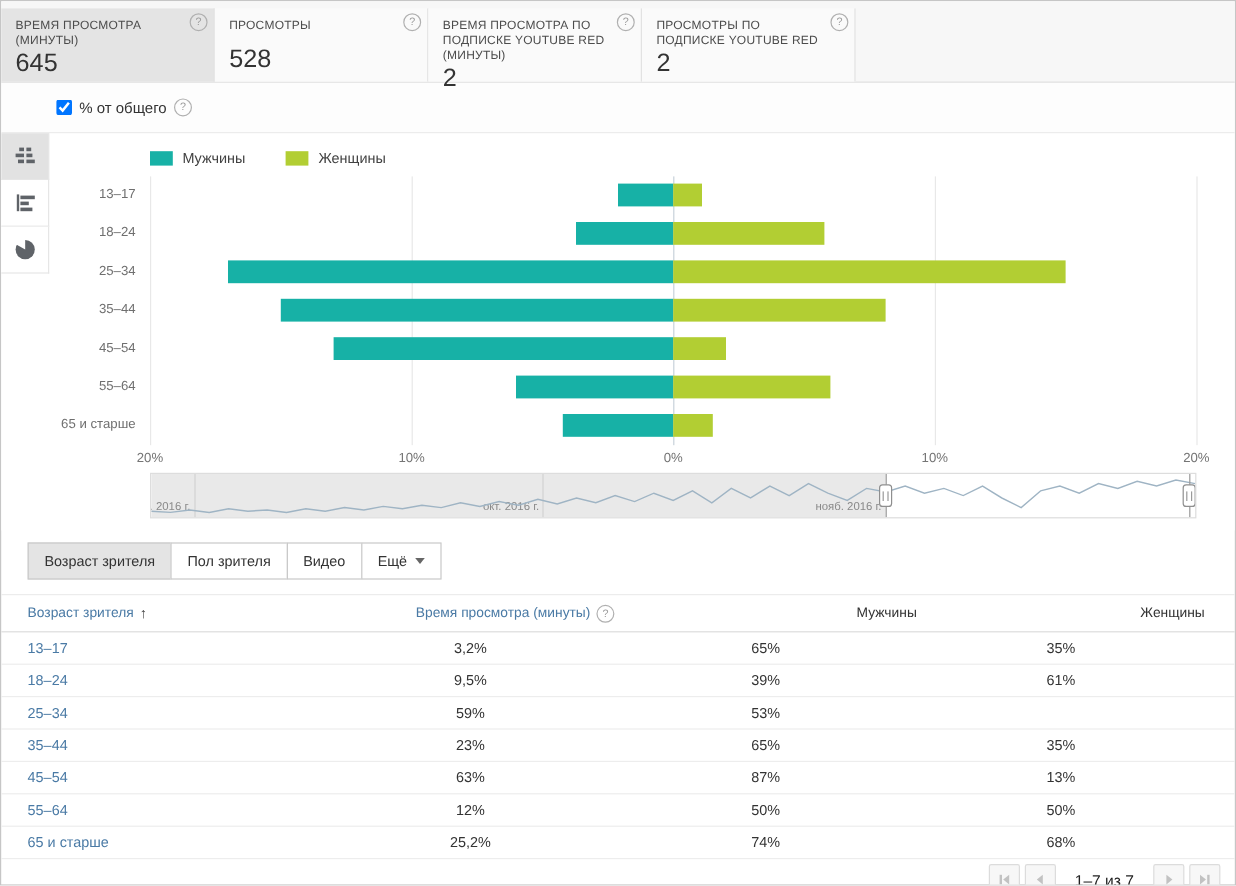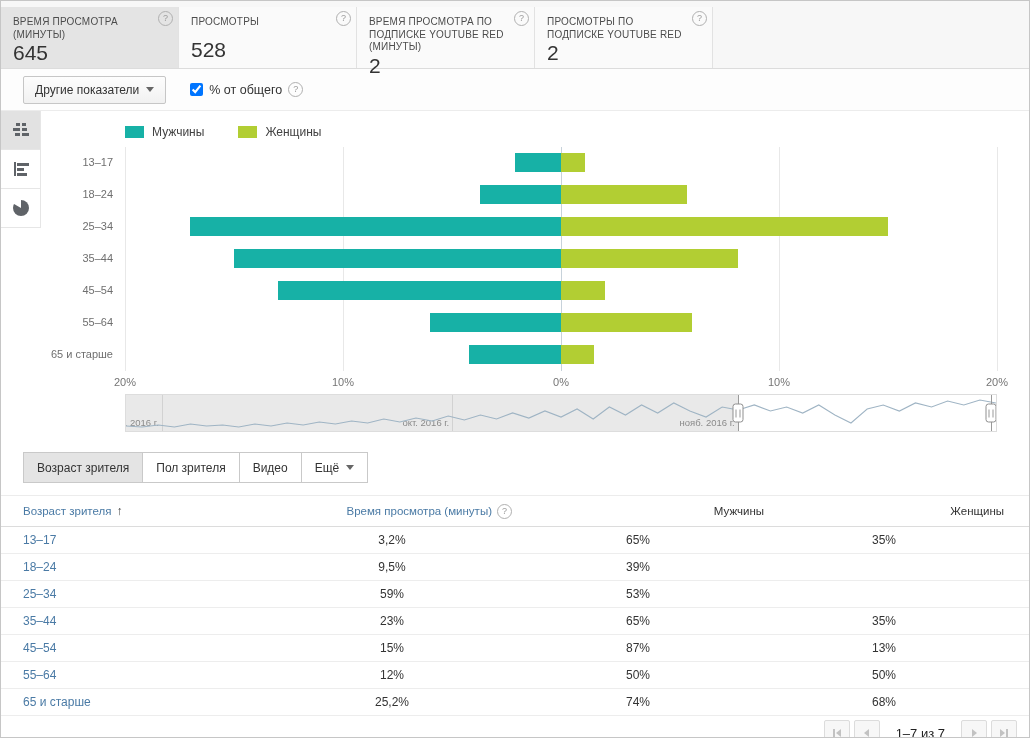--- a/index.html
+++ b/index.html
@@ -102,24 +102,20 @@
         <div class="card-value">2</div>
       </div>
       <div class="card">
         <span class="help">?</span>
         <div class="card-label">ПРОСМОТРЫ ПО ПОДПИСКЕ YOUTUBE RED</div>
         <div class="card-value">2</div>
       </div>
     </div>
 
   <div class="controls-row">
-    <button class="btn">
-      <span>Другие показатели</span>
-      <span class="caret"></span>
-    </button>
     <span class="chk-group">
       <input type="checkbox" checked="" style="">
       <span>% от общего</span>
       <span class="help">?</span>
     </span>
   </div>
 
   <div class="chart-section">
     <div class="rail">
       <div class="rail-cell selected">
@@ -271,35 +267,36 @@
         <div class="t-row">
           <div class="age">13–17</div>
           <div class="v">3,2%</div>
           <div class="v">65%</div>
           <div class="v">35%</div>
         </div>
         <div class="t-row">
           <div class="age">18–24</div>
           <div class="v">9,5%</div>
           <div class="v">39%</div>
+          <div class="v">61%</div>
         </div>
         <div class="t-row">
           <div class="age">25–34</div>
           <div class="v">59%</div>
           <div class="v">53%</div>
         </div>
         <div class="t-row">
           <div class="age">35–44</div>
           <div class="v">23%</div>
           <div class="v">65%</div>
           <div class="v">35%</div>
         </div>
         <div class="t-row">
           <div class="age">45–54</div>
-          <div class="v">15%</div>
+          <div class="v">63%</div>
           <div class="v">87%</div>
           <div class="v">13%</div>
         </div>
         <div class="t-row">
           <div class="age">55–64</div>
           <div class="v">12%</div>
           <div class="v">50%</div>
           <div class="v">50%</div>
         </div>
         <div class="t-row">

